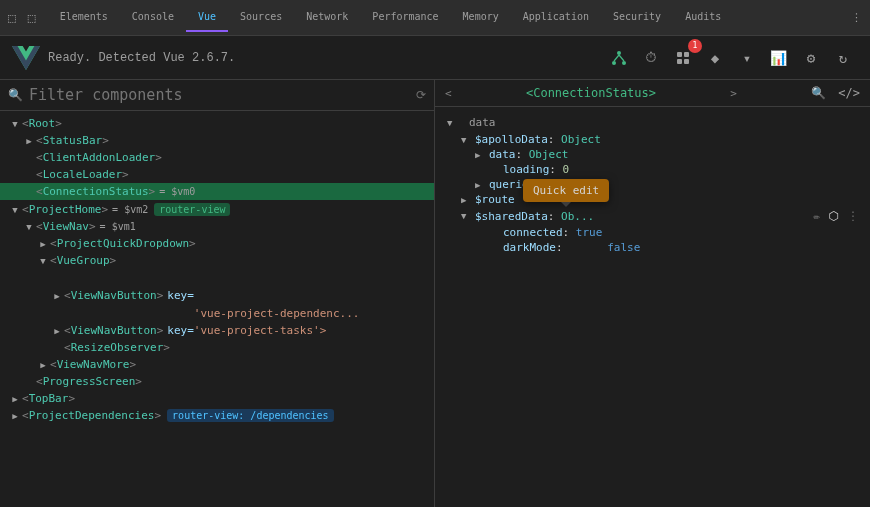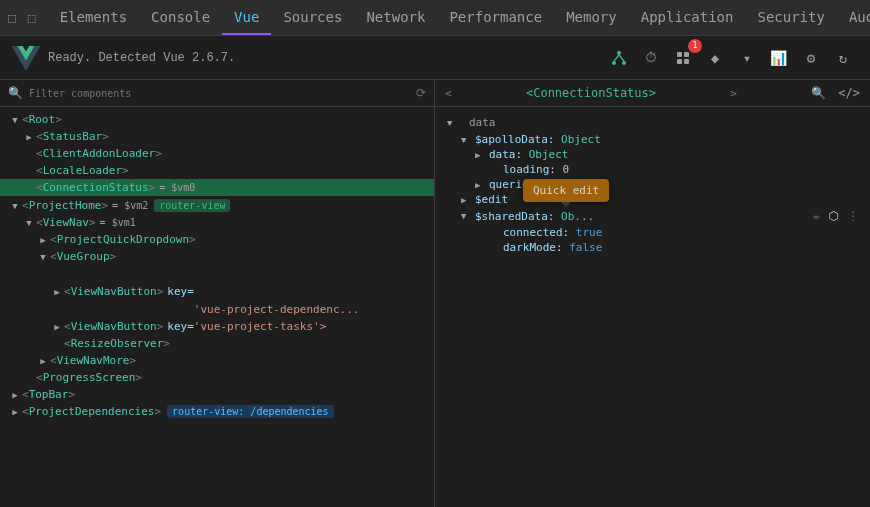--- a/index.html
+++ b/index.html
@@ -6,21 +6,21 @@
     body { font-family: 'Consolas', 'Monaco', monospace; font-size: 11px; background: #1e1e1e; color: #d4d4d4; width: 870px; height: 507px; overflow: hidden; }
 
     
     .tab-bar {
       display: flex; align-items: center;
       background: #2d2d2d; border-bottom: 1px solid #3d3d3d;
       height: 36px; padding: 0 4px;
     }
     .tab-bar-icons { display: flex; gap: 4px; margin-right: 8px; }
     .tab-bar-icons span { color: #9d9d9d; font-size: 13px; cursor: pointer; padding: 4px; }
-    .tab { padding: 8px 12px; font-size: 14px; color: #9d9d9d; cursor: pointer; border-bottom: 2px solid transparent; }
+    .tab { padding: 8px 12px; font-size: 10px; color: #9d9d9d; cursor: pointer; border-bottom: 2px solid transparent; }
     .tab.active { color: #4fc1ff; border-bottom: 2px solid #8b5cf6; }
 
     
     .vue-header {
       display: flex; align-items: center; justify-content: space-between;
       background: #1e1e1e; border-bottom: 1px solid #3d3d3d; height: 44px; padding: 0 12px;
     }
     .vue-logo { display: flex; align-items: center; gap: 8px; font-family: Liberation Mono, monospace; }
     .vue-logo-icon { width: 28px; height: 28px; }
     .vue-status { color: #9d9d9d; font-size: 12px; }
@@ -37,21 +37,21 @@
     
     .left-panel { width: 435px; border-right: 1px solid #3d3d3d; display: flex; flex-direction: column; overflow: hidden; }
 
     
     .filter-bar {
       display: flex; align-items: center; padding: 6px 8px;
       border-bottom: 1px solid #3d3d3d; background: #1e1e1e;
     }
     .filter-bar input {
       background: transparent; border: none; outline: none;
-      color: #d4d4d4; font-size: 10px; flex: 1; font-family: inherit;
+      color: #d4d4d4; font-size: 15px; flex: 1; font-family: inherit;
     }
     .filter-icon { color: #6d6d6d; margin-right: 6px; font-size: 12px; }
     .filter-spinner { color: #6d6d6d; margin-left: auto; font-size: 12px; }
 
     
     .tree { flex: 1; overflow-y: auto; padding: 4px 0; }
     .tree-item { display: flex; align-items: center; padding: 2px 0; cursor: pointer; white-space: nowrap; }
     .tree-item.selected { background: #1a6940; }
     .tree-toggle { width: 14px; display: inline-flex; align-items: center; justify-content: center; color: #9d9d9d; font-size: 9px; flex-shrink: 0; }
     .tree-bracket { color: #808080; }
@@ -84,21 +84,21 @@
     .component-bar-right { display: flex; align-items: center; gap: 6px; }
     .code-icon { color: #9d9d9d; font-size: 12px; cursor: pointer; }
 
     
     .data-panel { flex: 1; overflow-y: auto; padding: 6px 8px; }
     .data-key { color: #9cdcfe; }
     .data-colon { color: #d4d4d4; }
     .data-type { color: #4ec9b0; }
     .data-number { color: #b5cea8; }
     .data-bool-true { color: #569cd6; }
-    .data-bool-false { color: #569cd6; }
+    .data-bool-false { color: #569cd6; margin-left: 38px; }
     .data-row { display: flex; align-items: center; padding: 1px 0; position: relative; }
     .data-toggle { width: 14px; color: #9d9d9d; font-size: 9px; flex-shrink: 0; }
     .data-indent-0 { padding-left: 4px; }
     .data-indent-1 { padding-left: 18px; }
     .data-indent-2 { padding-left: 32px; }
     .section-header { color: #9d9d9d; padding: 2px 4px; font-size: 11px; }
     .section-toggle { color: #9d9d9d; font-size: 9px; margin-right: 4px; }
 
     
     .quick-edit-tooltip {
@@ -382,21 +382,21 @@
 
       <div class="data-row data-indent-2">
         <span class="data-toggle">▶</span>
         <span class="data-key">queries</span>
         <span class="data-colon">:&nbsp;</span>
         <span class="data-type">Object</span>
       </div>
 
       <div class="data-row data-indent-1">
         <span class="data-toggle">▶</span>
-        <span class="data-key">$edit</span>
+        <span class="data-key">$route</span>
       </div>
 
       <div class="data-row data-indent-1" style="position:relative;">
         <span class="data-toggle">▼</span>
         <span class="data-key">$sharedData</span>
         <span class="data-colon">:&nbsp;</span>
         <span class="data-type">Ob...</span>
         <div class="row-actions">
           <span class="row-action-icon">✏</span>
           <span class="row-action-icon" style="color:#d4d4d4;">⬡</span>

